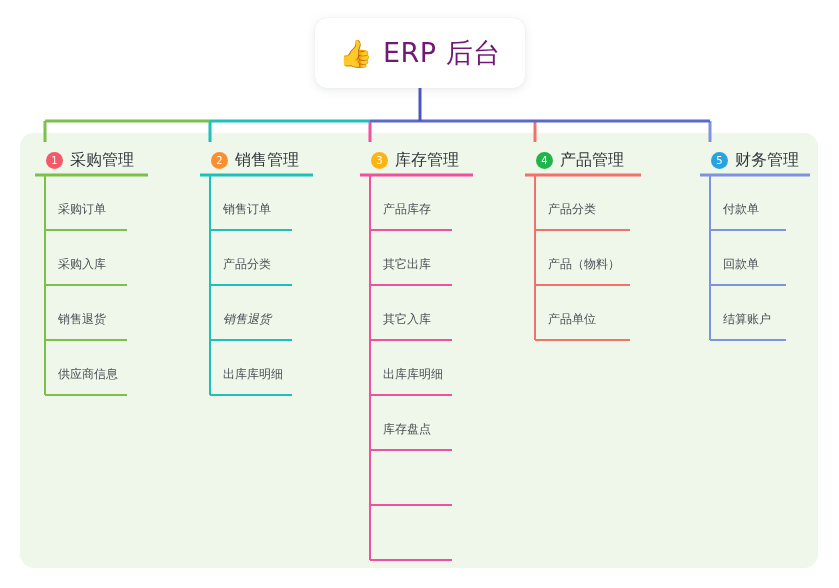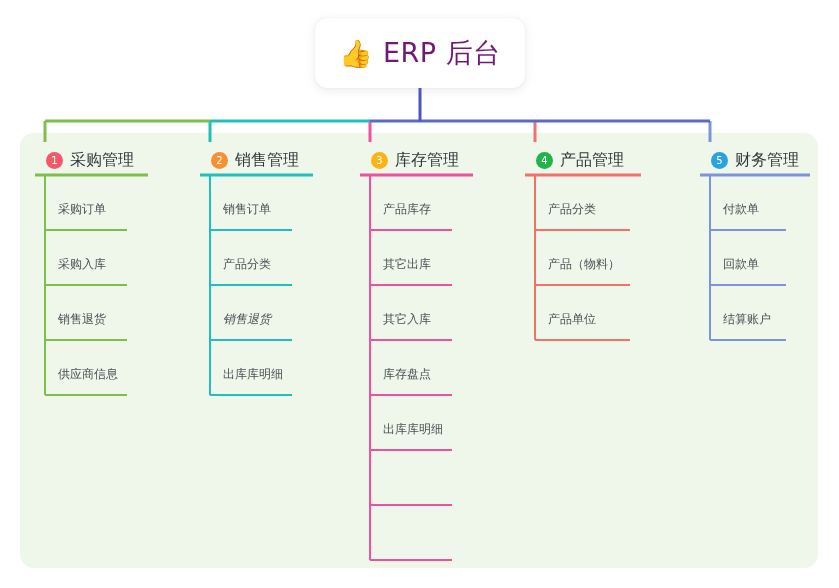--- a/index.html
+++ b/index.html
@@ -217,24 +217,24 @@
         <div class="leaf" style="width: 82px; text-align: center;">
           <span class="leaf-label">产品库存</span>
         </div>
         <div class="leaf" style="width: 82px;">
           <span class="leaf-label">其它出库</span>
         </div>
         <div class="leaf" style="width: 82px;">
           <span class="leaf-label">其它入库</span>
         </div>
         <div class="leaf" style="width: 82px;">
+          <span class="leaf-label">出库库明细</span>
+        </div>
+        <div class="leaf" style="width: 82px;">
           <span class="leaf-label">库存盘点</span>
-        </div>
-        <div class="leaf" style="width: 82px;">
-          <span class="leaf-label">出库库明细</span>
         </div>
       </div>
       <div class="column" style="left: 525px;">
         <div class="col-head" style="width: 116px;">
           <span class="badge" style="background: rgb(33, 180, 76);">4</span>
           <span class="col-title">产品管理</span>
         </div>
         <div class="leaf" style="width: 95px;">
           <span class="leaf-label">产品分类</span>
         </div>

